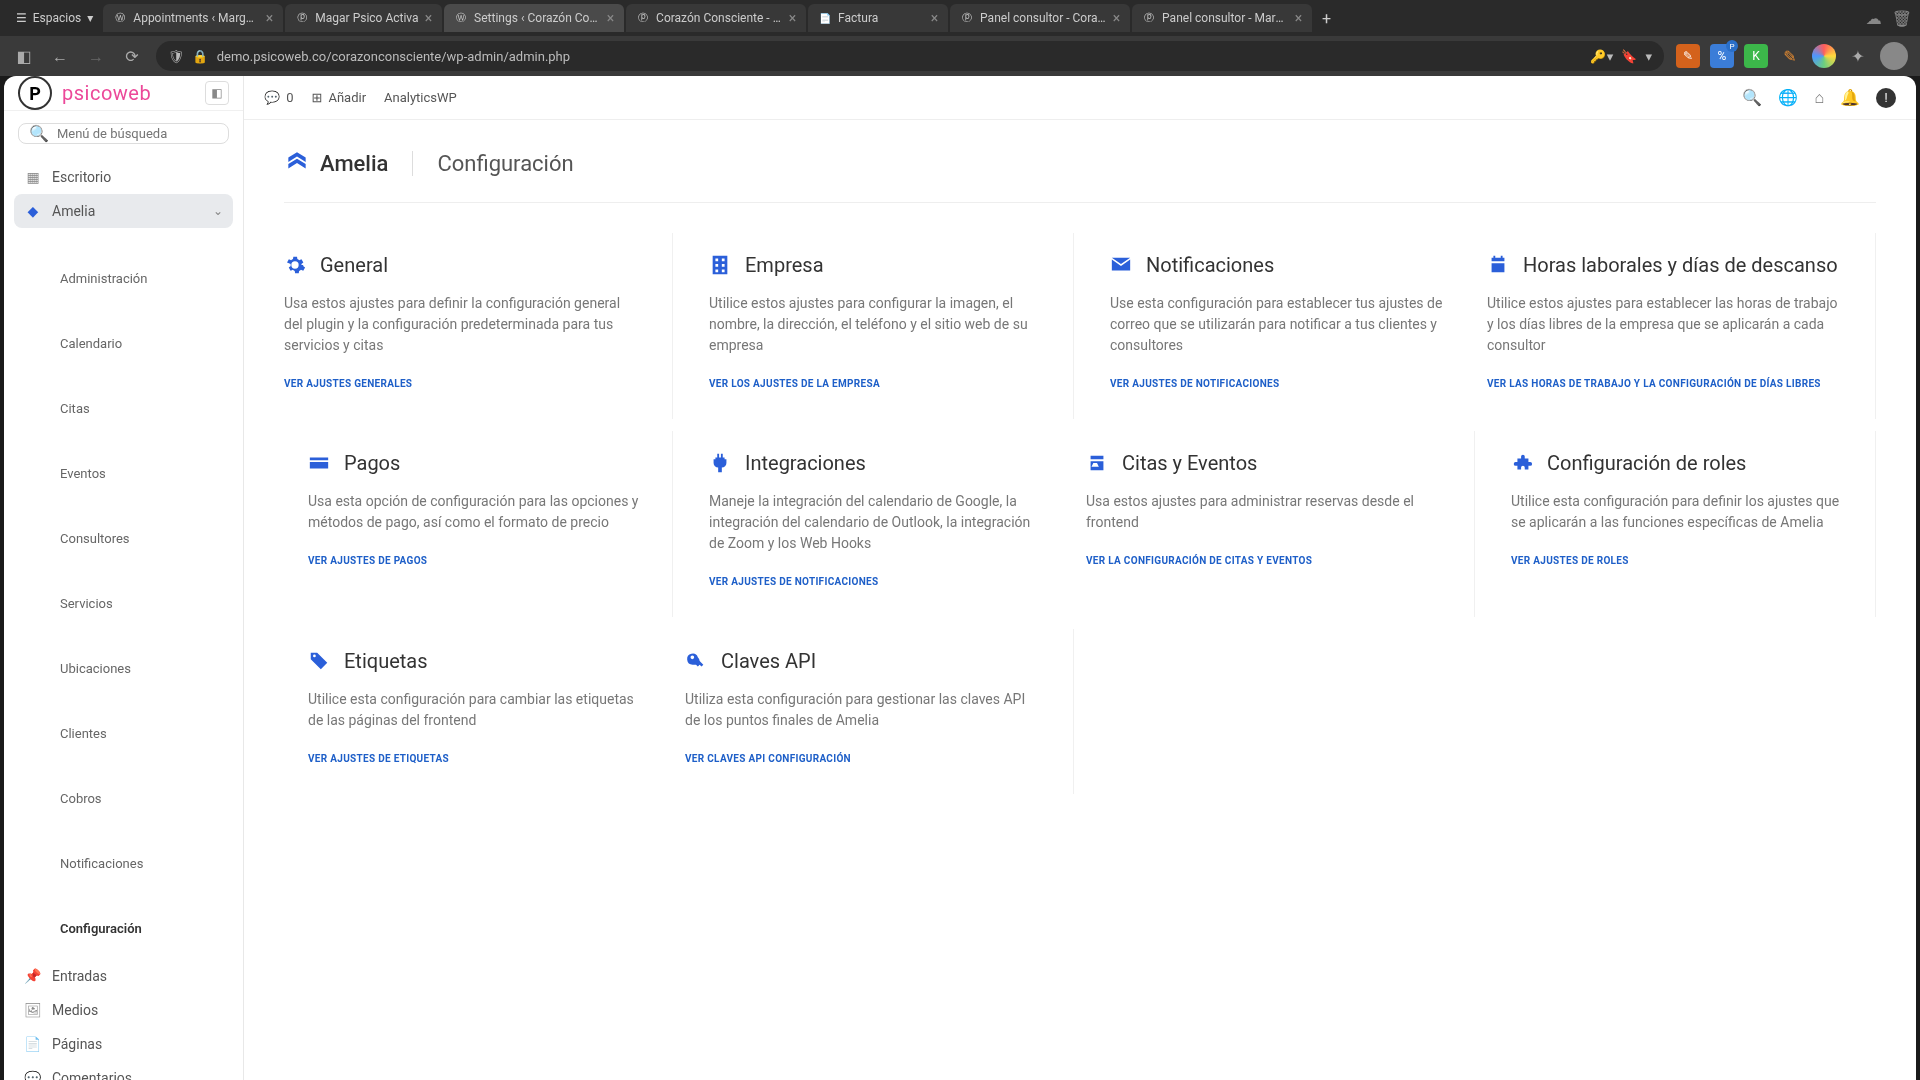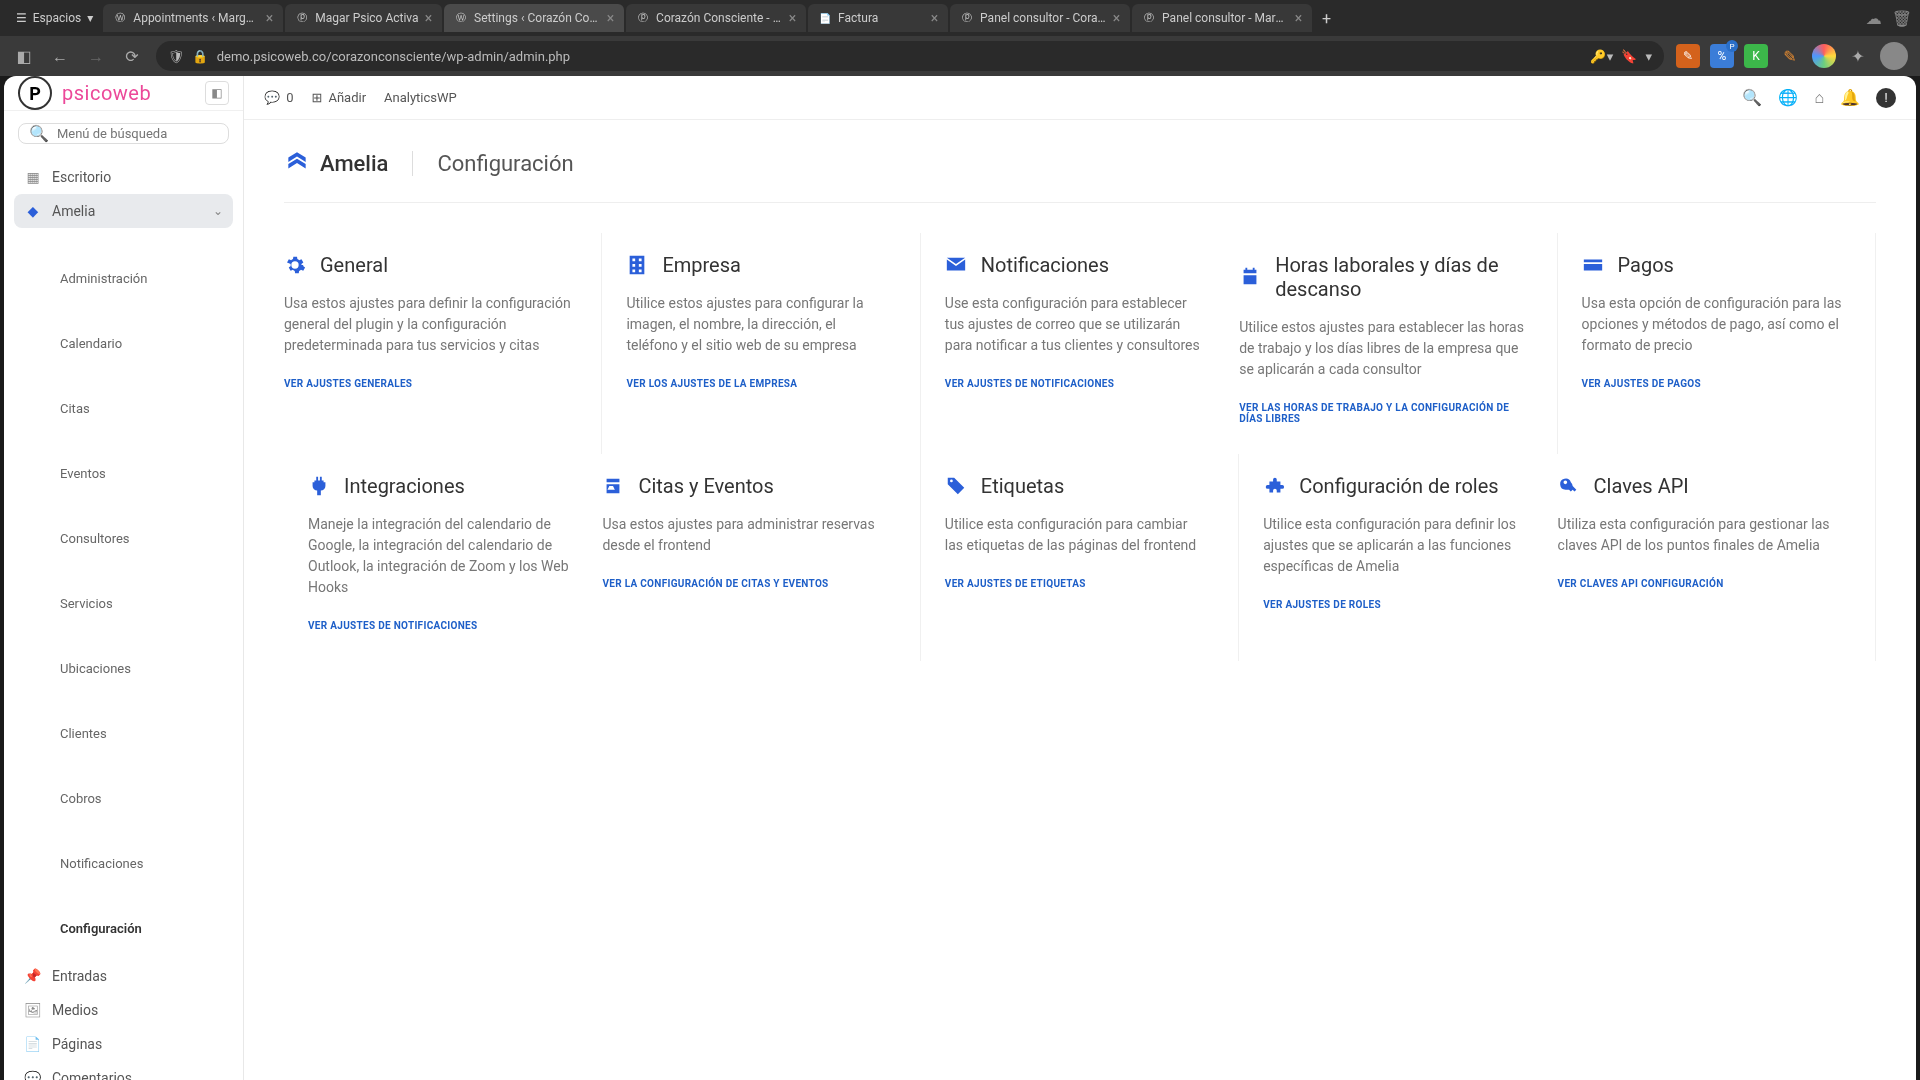--- a/index.html
+++ b/index.html
@@ -62,21 +62,21 @@
 .topbar-right { margin-left: auto; display: flex; gap: 16px; color: #777; }
 .topbar-right span { cursor: pointer; }
 
 .content { padding: 30px 40px; overflow-y: auto; background: #fff; }
 .page-header { display: flex; align-items: center; gap: 24px; padding-bottom: 26px; border-bottom: 1px solid #eee; margin-bottom: 30px; }
 .amelia-logo { display: flex; align-items: center; gap: 10px; }
 .amelia-mark { width: 26px; height: 26px; color: #2b5fd9; }
 .amelia-name { font-size: 22px; font-weight: 500; color: #333; }
 .page-title { font-size: 22px; color: #555; padding-left: 24px; border-left: 1px solid #ddd; }
 
-.cards { display: grid; grid-template-columns: repeat(5, 1fr); gap: 0; }
+.cards { display: grid; grid-template-columns: repeat(4, 1fr); gap: 12px; }
 .card { padding: 20px 30px 30px 0; border-right: 1px solid #f0f0f0; }
 .card:nth-child(3n) { border-right: none; }
 .card:nth-child(3n+2), .card:nth-child(3n+3) { padding-left: 24px; }
 .card-head { display: flex; align-items: center; gap: 14px; margin-bottom: 16px; }
 .card-icon { width: 22px; height: 22px; color: #2b5fd9; display: inline-flex; align-items: center; justify-content: center; }
 .card-title { font-size: 20px; color: #333; font-weight: 400; }
 .card-desc { color: #777; font-size: 14px; line-height: 1.5; margin-bottom: 22px; min-height: 42px; }
 .card-link { color: #1e5fc8; font-size: 10px; font-weight: 700; letter-spacing: 0.3px; cursor: pointer; }
 
 svg { display: block; }
@@ -349,44 +349,44 @@
               </span>
       <span class="card-title">Citas y Eventos</span>
     </div>
     <div class="card-desc">Usa estos ajustes para administrar reservas desde el frontend</div>
     <div class="card-link">VER LA CONFIGURACIÓN DE CITAS Y EVENTOS</div>
           </div>
           <div class="card">
     <div class="card-head">
       <span class="card-icon">
                 <svg viewBox="0 0 24 24" width="22" height="22">
+                  <path fill="currentColor" d="M13 3a2 2 0 012 2v2h4v4h2a2 2 0 110 4h-2v4h-4v-2a2 2 0 10-4 0v2H7v-4H5a2 2 0 110-4h2V7h4V5a2 2 0 012-2z"></path>
+                </svg>
+              </span>
+      <span class="card-title">Configuración de roles</span>
+    </div>
+    <div class="card-desc">Utilice esta configuración para definir los ajustes que se aplicarán a las funciones específicas de Amelia</div>
+    <div class="card-link">VER AJUSTES DE ROLES</div>
+          </div>
+          <div class="card">
+    <div class="card-head">
+      <span class="card-icon">
+                <svg viewBox="0 0 24 24" width="22" height="22">
                   <path fill="currentColor" d="M3 3h7l11 11-7 7L3 10V3zm4 5a1.5 1.5 0 100-3 1.5 1.5 0 000 3z"></path>
                 </svg>
               </span>
       <span class="card-title">Etiquetas</span>
     </div>
     <div class="card-desc">Utilice esta configuración para cambiar las etiquetas de las páginas del frontend</div>
     <div class="card-link">VER AJUSTES DE ETIQUETAS</div>
           </div>
           <div class="card">
     <div class="card-head">
       <span class="card-icon">
                 <svg viewBox="0 0 24 24" width="22" height="22">
-                  <path fill="currentColor" d="M13 3a2 2 0 012 2v2h4v4h2a2 2 0 110 4h-2v4h-4v-2a2 2 0 10-4 0v2H7v-4H5a2 2 0 110-4h2V7h4V5a2 2 0 012-2z"></path>
-                </svg>
-              </span>
-      <span class="card-title">Configuración de roles</span>
-    </div>
-    <div class="card-desc">Utilice esta configuración para definir los ajustes que se aplicarán a las funciones específicas de Amelia</div>
-    <div class="card-link">VER AJUSTES DE ROLES</div>
-          </div>
-          <div class="card">
-    <div class="card-head">
-      <span class="card-icon">
-                <svg viewBox="0 0 24 24" width="22" height="22">
                   <path fill="currentColor" d="M14 8a6 6 0 10-5.7 8H12l2 2 2-2 2 2 2-2-4-4a6 6 0 00-2-4zm-6 2a2 2 0 110-4 2 2 0 010 4z"></path>
                 </svg>
               </span>
       <span class="card-title">Claves API</span>
     </div>
     <div class="card-desc">Utiliza esta configuración para gestionar las claves API de los puntos finales de Amelia</div>
     <div class="card-link">VER CLAVES API CONFIGURACIÓN</div>
           </div>
         </div>
     </div>

